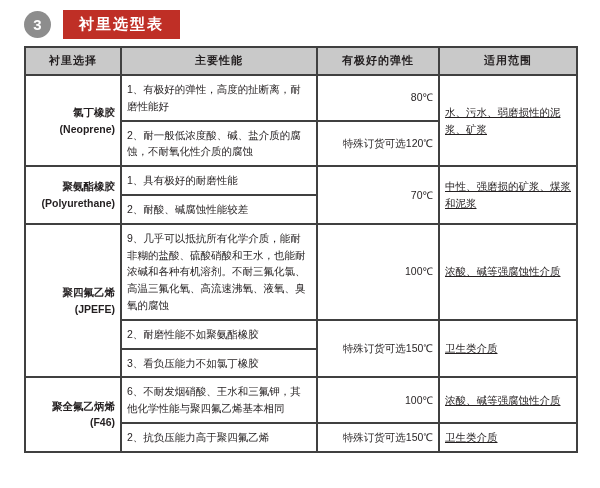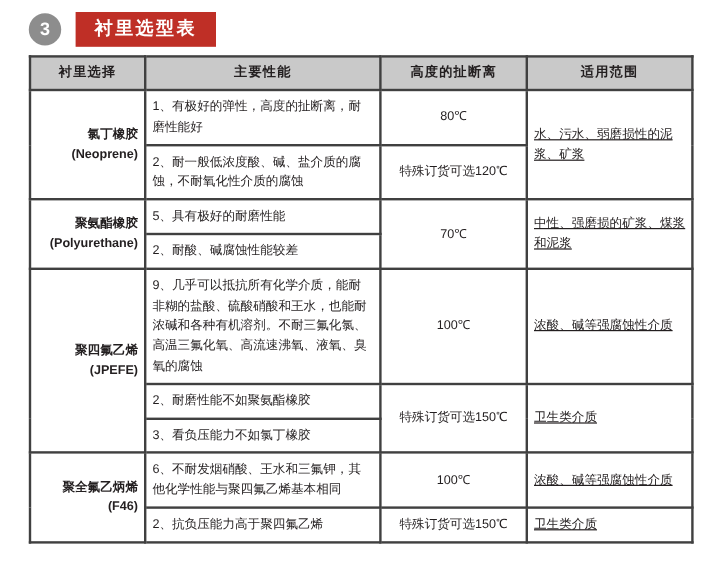--- a/index.html
+++ b/index.html
@@ -91,21 +91,21 @@
     font-weight: bold;
     line-height: 1.6;
     font-size: 10.5px;
   }
   td.perf {
     text-align: left;
     font-size: 10.5px;
     line-height: 1.6;
   }
   td.temp {
-    text-align: center;
+    text-align: right;
     font-size: 10.5px;
     line-height: 1.6;
   }
   td.scope {
     text-align: left;
     font-size: 10.5px;
     line-height: 1.6;
     padding-left: 9px;
     text-decoration: underline;
   }
@@ -125,21 +125,21 @@
       <colgroup>
         <col class="c1">
           <col class="c2">
           <col class="c3">
           <col class="c4">
       </colgroup>
       <thead>
         <tr>
           <th>衬里选择</th>
           <th>主要性能</th>
-          <th>高度的扯断离</th>
+          <th>有极好的弹性</th>
           <th>适用范围</th>
         </tr>
       </thead>
       <tbody>
 
         <tr>
           <td class="name" rowspan="2">
             <div>氯丁橡胶</div>
             <div>(Neoprene)</div>
           </td>
@@ -150,21 +150,21 @@
         <tr>
           <td class="perf">2、耐一般低浓度酸、碱、盐介质的腐蚀，不耐氧化性介质的腐蚀</td>
           <td class="temp">特殊订货可选120℃</td>
         </tr>
 
         <tr>
           <td class="name" rowspan="2">
             <div>聚氨酯橡胶</div>
             <div>(Polyurethane)</div>
           </td>
-          <td class="perf">5、具有极好的耐磨性能</td>
+          <td class="perf">1、具有极好的耐磨性能</td>
           <td class="temp" rowspan="2">70℃</td>
           <td class="scope" rowspan="2">中性、强磨损的矿浆、煤浆和泥浆</td>
         </tr>
         <tr>
           <td class="perf">2、耐酸、碱腐蚀性能较差</td>
         </tr>
 
         <tr>
           <td class="name" rowspan="3">
             <div>聚四氟乙烯</div>

